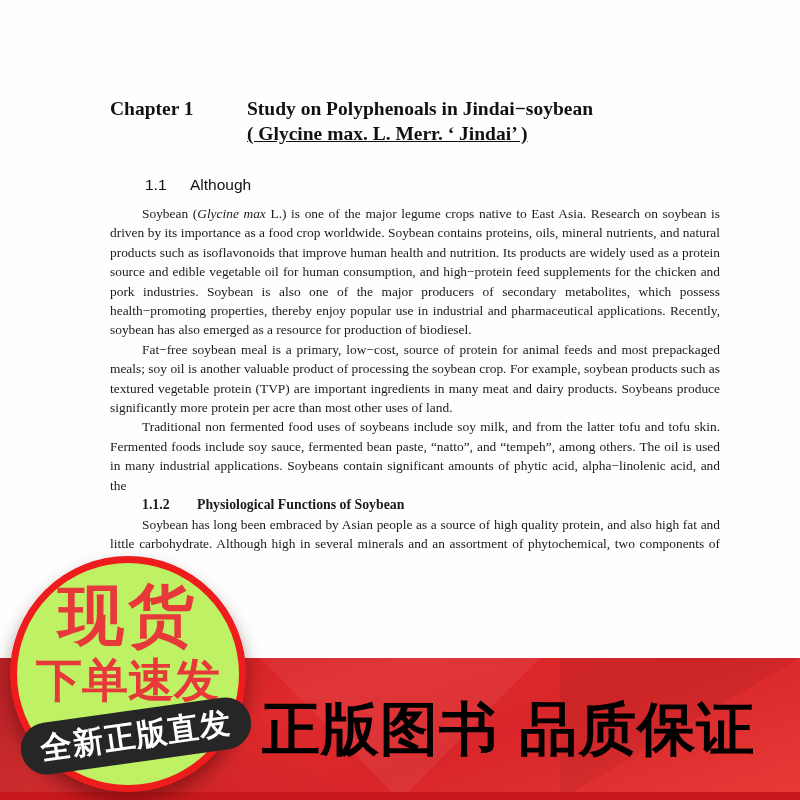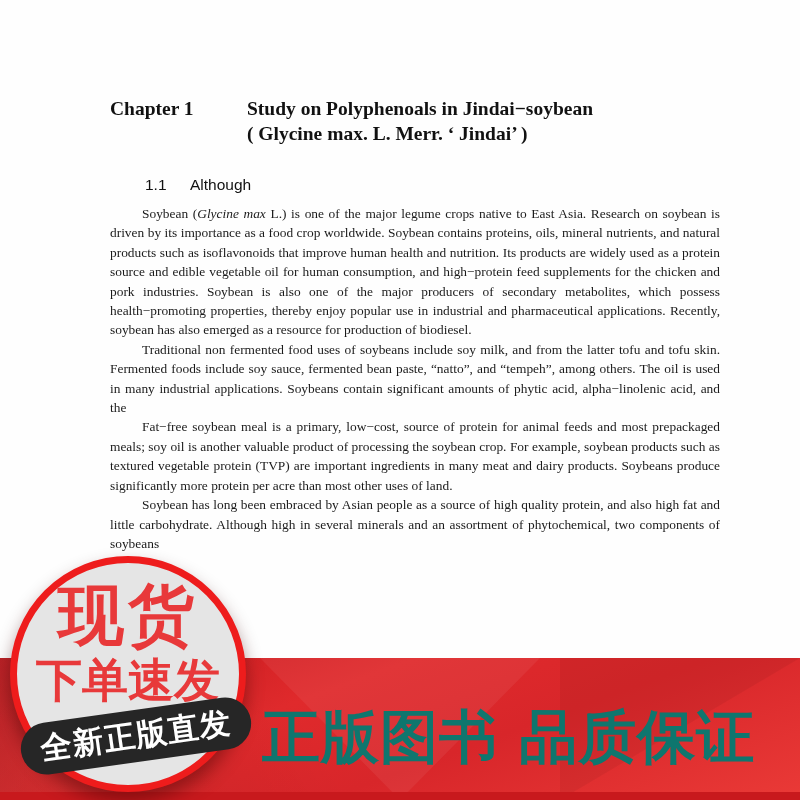--- a/index.html
+++ b/index.html
@@ -10,21 +10,21 @@
     .page {
       position:absolute; left:0; top:0; width:800px; height:576px;
       background:#fefefe;
     }
     .chapter-title {
       position:absolute; left:110px; top:96px; width:620px;
       font-family:"Liberation Serif","DejaVu Serif",serif;
       font-weight:bold; font-size:19.5px; color:#111; line-height:25px;
     }
     .chapter-title .num { display:inline-block; width:137px; }
-    .chapter-title .line2 { padding-left:137px; }
+    .chapter-title .line2 { padding-left:137px;text-decoration:underline; }
     .sec-h {
       position:absolute; left:145px; top:176px;
       font-family:"Liberation Sans","DejaVu Sans",sans-serif;
       font-size:15.5px; color:#111;
     }
     .sec-h .n { display:inline-block; width:45px; }
     .body {
       position:absolute; left:110px; width:610px;
       font-family:"Liberation Serif","DejaVu Serif",serif;
       font-size:13.4px; color:#1a1a1a; line-height:19.4px;
@@ -56,28 +56,28 @@
       border-left:240px solid rgba(0,0,0,0.05);
       border-bottom:142px solid transparent;
     }
     .banner .bottom-strip {
       position:absolute; left:0; bottom:0; width:800px; height:8px;
       background:#c8191d;
     }
     .banner-text {
       position:absolute; left:262px; top:697px;
       font-family:"DejaVu Sans","Liberation Sans",sans-serif;
-      font-weight:bold; font-size:58px; color:#0f766e; letter-spacing:1px;
-      line-height:64px; white-space:nowrap;margin-top:8px;
+      font-weight:bold; font-size:58px; color:#000000; letter-spacing:1px;
+      line-height:64px; white-space:nowrap;
     }
 
     
     .badge {
       position:absolute; left:10px; top:556px; width:222px; height:222px;
-      border-radius:50%; background:#e5e5e5;
+      border-radius:50%; background:#bef264;
       border:7px solid #ee1c1c;
       box-shadow: 0 10px 18px rgba(60,0,0,0.45);
     }
     .badge .big1 {
       position:absolute; left:0; top:18px; width:222px; text-align:center;
       font-family:"DejaVu Sans",sans-serif; font-weight:bold;
       font-size:66px; color:#e8393a; line-height:70px; letter-spacing:4px;
     }
     .badge .big2 {
       position:absolute; left:0; top:92px; width:222px; text-align:center;
@@ -106,22 +106,25 @@
     </div>
     <div class="line2">( Glycine max. L. Merr. ‘ Jindai’ )</div>
   </div>
 
   <div class="sec-h">
     <span class="n">1.1</span><span>Although</span>
   </div>
 
   <div class="body p1">
     <p><span>Soybean (</span><i>Glycine max</i><span> L.) is one of the major legume crops native to East Asia. Research on soybean is driven by its importance as a food crop worldwide. Soybean contains proteins, oils, mineral nutrients, and natural products such as isoflavonoids that improve human health and nutrition. Its products are widely used as a protein source and edible vegetable oil for human consumption, and high−protein feed supplements for the chicken and pork industries. Soybean is also one of the major producers of secondary metabolites, which possess health−promoting properties, thereby enjoy popular use in industrial and pharmaceutical applications. Recently, soybean has also emerged as a resource for production of biodiesel.</span></p>
+    <p>Fat−free soybean meal is a primary, low−cost, source of protein for animal feeds and most prepackaged meals; soy oil is another valuable product of processing the soybean crop. For example, soybean products such as textured vegetable protein (TVP) are important ingredients in many meat and dairy products. Soybeans produce significantly more protein per acre than most other uses of land.</p>
     <p>Traditional non fermented food uses of soybeans include soy milk, and from the latter tofu and tofu skin. Fermented foods include soy sauce, fermented bean paste, “natto”, and “tempeh”, among others. The oil is used in many industrial applications. Soybeans contain significant amounts of phytic acid, alpha−linolenic acid, and the</p>
-    <p>Fat−free soybean meal is a primary, low−cost, source of protein for animal feeds and most prepackaged meals; soy oil is another valuable product of processing the soybean crop. For example, soybean products such as textured vegetable protein (TVP) are important ingredients in many meat and dairy products. Soybeans produce significantly more protein per acre than most other uses of land.</p>
+    <div class="sub">
+      <span class="n">1.1.2</span><span>Physiological Functions of Soybean</span>
+    </div>
     <p>Soybean has long been embraced by Asian people as a source of high quality protein, and also high fat and little carbohydrate. Although high in several minerals and an assortment of phytochemical, two components of soybeans</p>
   </div>
 </div>
 
 <div class="banner">
   <div class="facet1"></div>
   <div class="facet2"></div>
   <div class="bottom-strip"></div>
 </div>
 <div class="banner-text">正版图书 品质保证</div>

